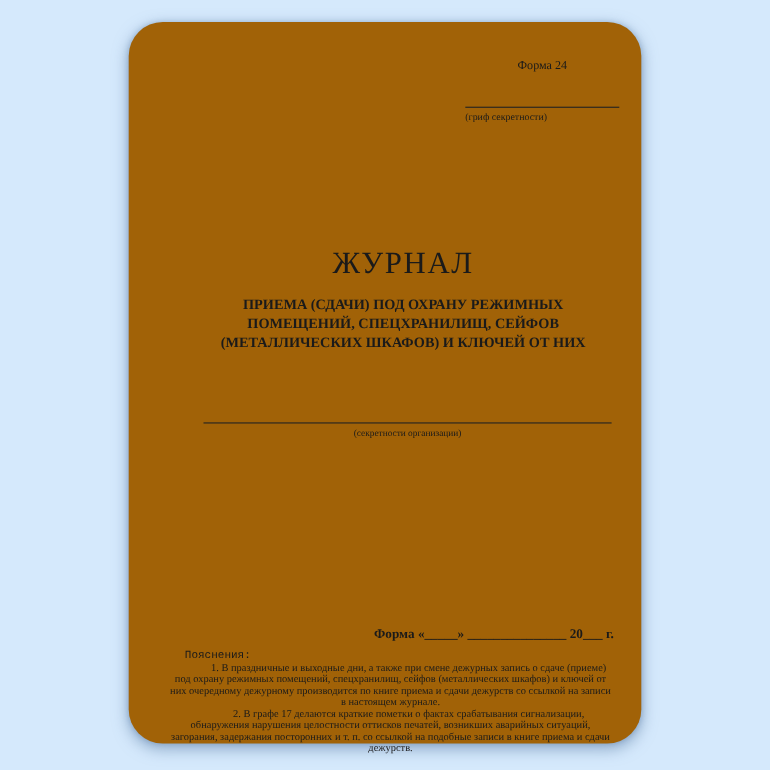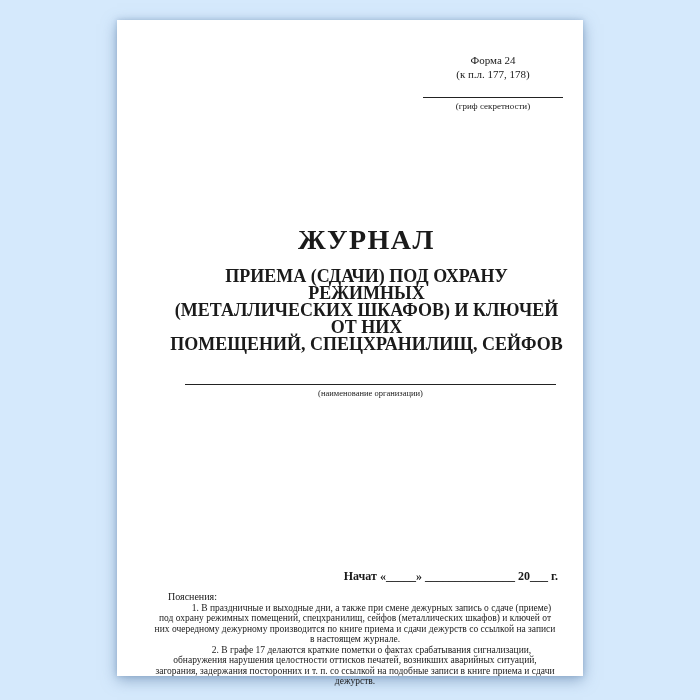--- a/index.html
+++ b/index.html
@@ -14,62 +14,62 @@
     font-family: "Liberation Serif", "DejaVu Serif", serif;
     color: #1a1a1a;
     overflow: hidden;
   }
   .page {
     position: absolute;
     left: 117px;
     top: 20px;
     width: 466px;
     height: 656px;
-    background: #ffffff;
+    background: #a16207;
     box-shadow: 0 4px 14px rgba(95, 128, 168, 0.60), 0 0 5px rgba(95, 128, 168, 0.35);
+    border-radius: 31px;
   }
   .form-ref {
     position: absolute;
     top: 33px;
     left: 306px;
     width: 140px;
     text-align: center;
     font-size: 11px;
     line-height: 14px;
   }
   .secrecy {
     position: absolute;
     top: 70px;
     left: 306px;
     width: 140px;
-    text-align: center;
     font-size: 9px;
   }
   .secrecy-rule {
     height: 7px;
     border-bottom: 1px solid #222;
     margin-bottom: 3px;
   }
   .doc-title {
     position: absolute;
     top: 204px;
     left: 52px;
     width: 395px;
     text-align: center;
     font-size: 28px;
-    font-weight: bold;
+    font-weight: normal;
     letter-spacing: 1.5px;
   }
   .doc-subtitle {
     position: absolute;
     top: 248px;
     left: 52px;
     width: 395px;
     text-align: center;
-    font-size: 18px;
+    font-size: 13px;
     font-weight: bold;
     line-height: 17px;
   }
   .org {
     position: absolute;
     top: 345px;
     left: 68px;
     width: 371px;
     text-align: center;
     font-size: 8.5px;
@@ -93,57 +93,57 @@
     position: absolute;
     top: 572px;
     left: 35px;
     width: 406px;
     font-size: 9.5px;
     line-height: 10.5px;
   }
   .notes-heading {
     margin: 0 0 0 16px;
     font-size: 10px;
+    font-family: Liberation Mono, monospace;
   }
   .note {
     margin: 0;
     text-indent: 33px;
     text-align: center;
   }
 </style>
 </head>
 <body>
 
 <div class="page">
 
   <div class="form-ref">
     <div>Форма 24</div>
-    <div>(к п.л. 177, 178)</div>
   </div>
 
   <div class="secrecy">
     <div class="secrecy-rule"></div>
     <div>(гриф секретности)</div>
   </div>
 
   <div class="doc-title">ЖУРНАЛ</div>
 
   <div class="doc-subtitle">
     <div>ПРИЕМА (СДАЧИ) ПОД ОХРАНУ РЕЖИМНЫХ</div>
+    <div>ПОМЕЩЕНИЙ, СПЕЦХРАНИЛИЩ, СЕЙФОВ</div>
     <div>(МЕТАЛЛИЧЕСКИХ ШКАФОВ) И КЛЮЧЕЙ ОТ НИХ</div>
-    <div>ПОМЕЩЕНИЙ, СПЕЦХРАНИЛИЩ, СЕЙФОВ</div>
   </div>
 
   <div class="org">
     <div class="org-rule"></div>
-    <div>(наименование организации)</div>
+    <div>(секретности организации)</div>
   </div>
 
   <div class="dates">
-    <div>Начат «_____» _______________ 20___ г.</div>
+    <div>Форма «_____» _______________ 20___ г.</div>
     
   </div>
 
   <div class="notes">
     <p class="notes-heading">Пояснения:</p>
     <p class="note">1. В праздничные и выходные дни, а также при смене дежурных запись о сдаче (приеме) под охрану режимных помещений, спецхранилищ, сейфов (металлических шкафов) и ключей от них очередному дежурному производится по книге приема и сдачи дежурств со ссылкой на записи в настоящем журнале.</p>
     <p class="note">2. В графе 17 делаются краткие пометки о фактах срабатывания сигнализации, обнаружения нарушения целостности оттисков печатей, возникших аварийных ситуаций, загорания, задержания посторонних и т. п. со ссылкой на подобные записи в книге приема и сдачи дежурств.</p>
   </div>
 
 </div>

